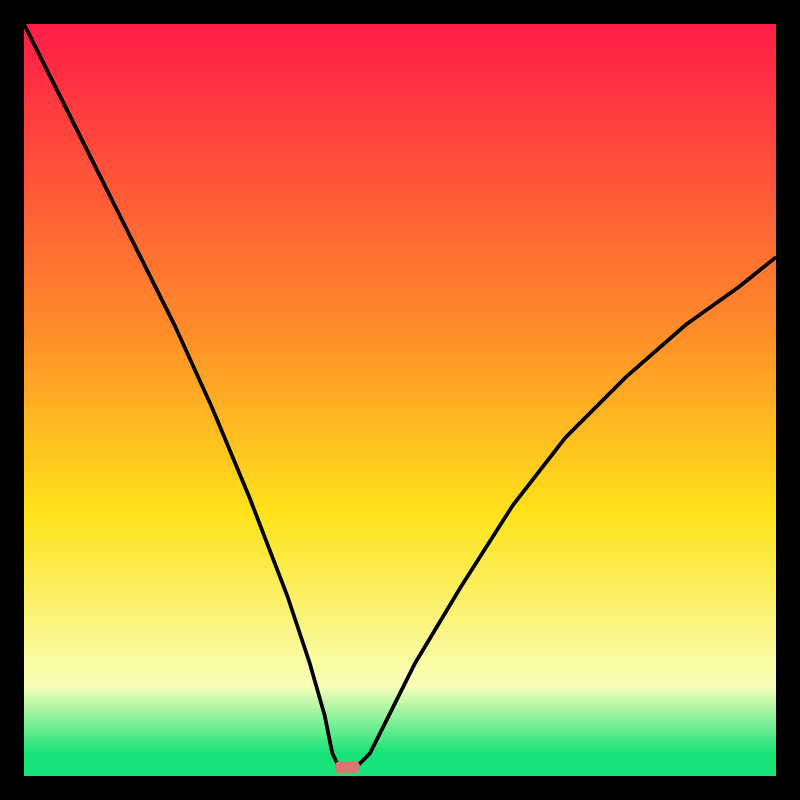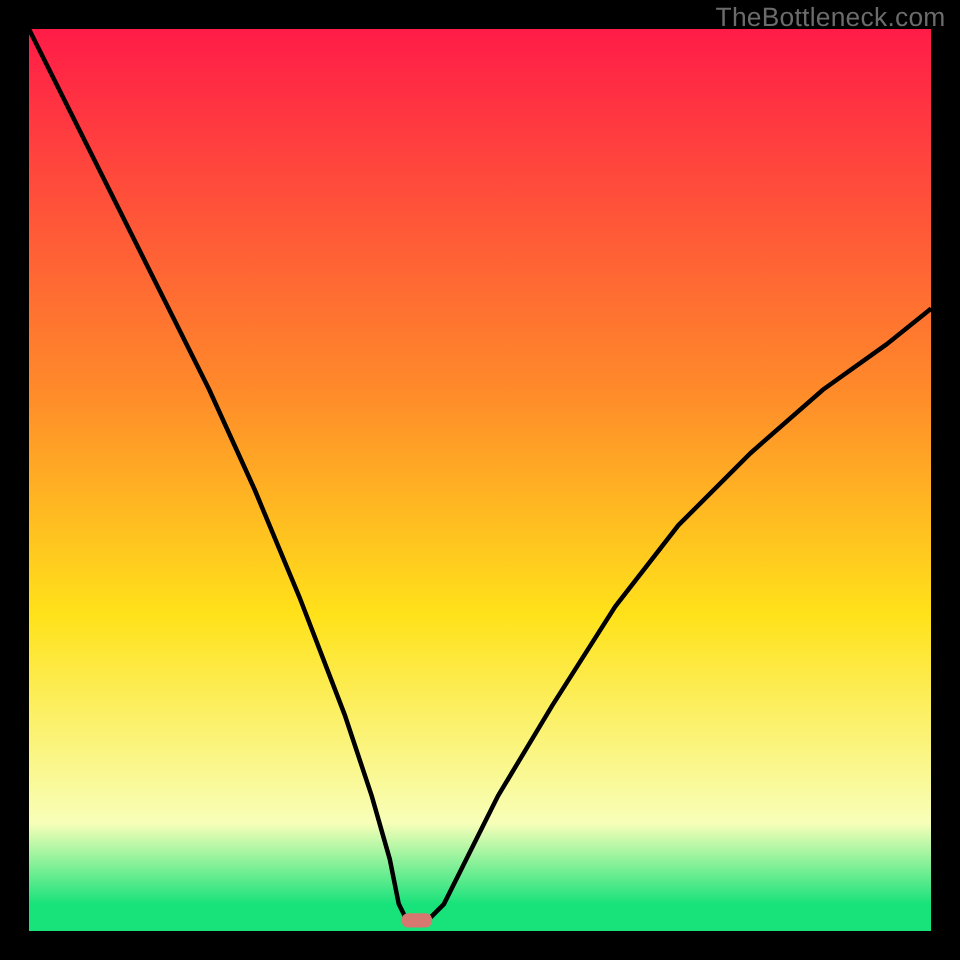--- a/index.html
+++ b/index.html
@@ -32,21 +32,20 @@
     color: #6b6b6b;
     font-size: 22px;
     font-weight: 500;
     letter-spacing: 0.2px;
   }
 </style>
 </head>
 <body>
 
 <div class="frame">
-  <div class="watermark">TheBottleneck.com</div>
   <div class="plot">
     <svg id="chart-svg" viewBox="0 0 100 100" preserveAspectRatio="none" width="752" height="752">
       <defs>
         <linearGradient id="bg-grad" x1="0" y1="0" x2="0" y2="1">
             <stop offset="0%" stop-color="#ff1c48"></stop>
             <stop offset="40%" stop-color="#ff8a2a"></stop>
             <stop offset="65%" stop-color="#ffe21a"></stop>
             <stop offset="88%" stop-color="#f8ffb8"></stop>
             <stop offset="97%" stop-color="#18e27a"></stop>
           </linearGradient>

